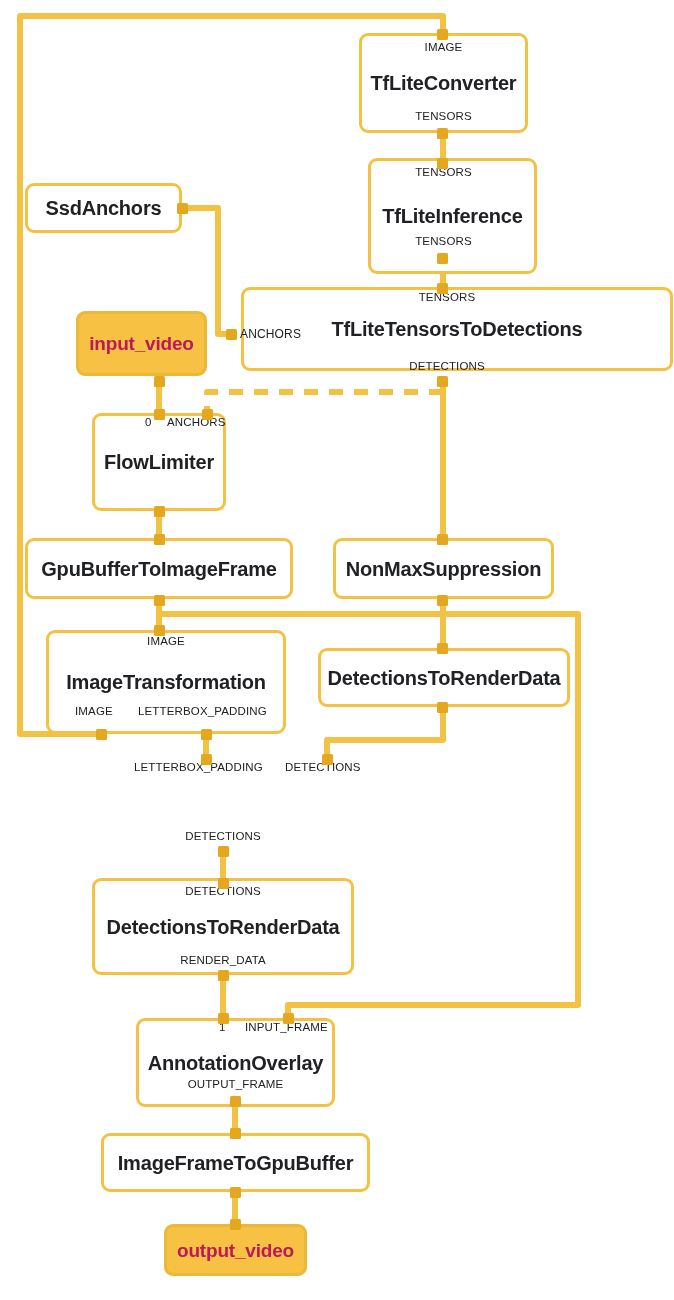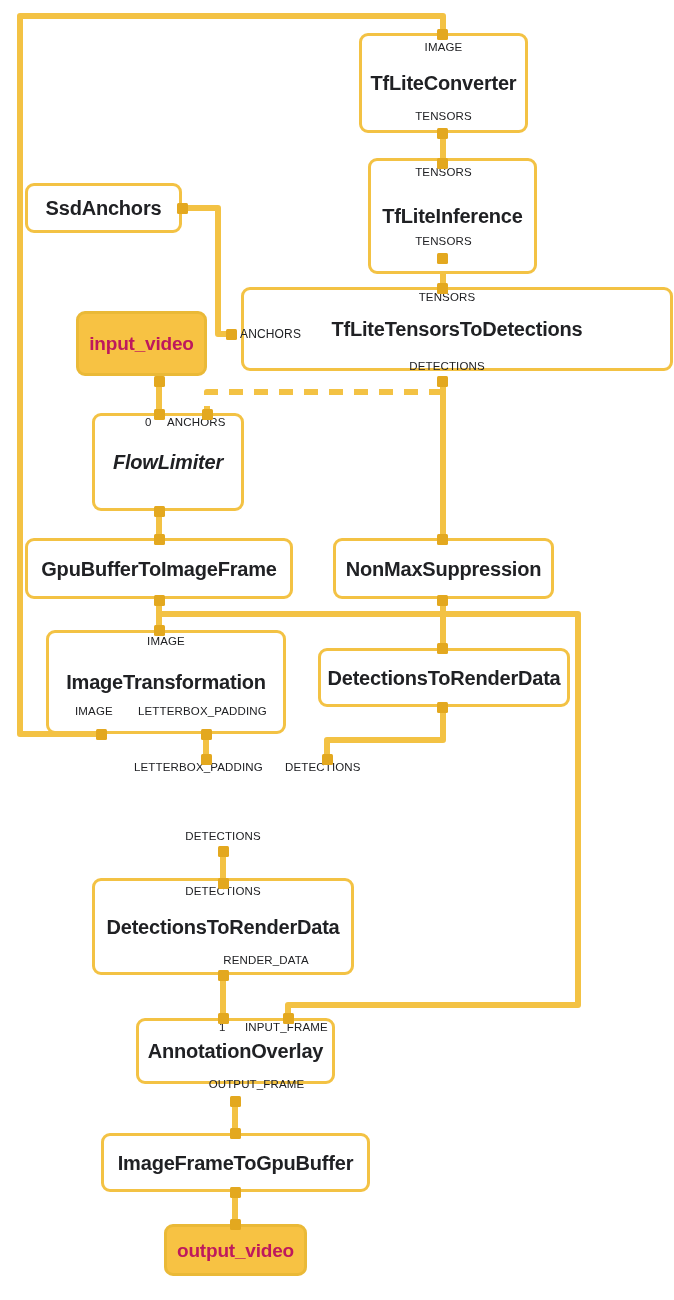--- a/index.html
+++ b/index.html
@@ -173,21 +173,21 @@
     <span class="node-title">input_video</span>
   </div>
 
   <div class="node" style="left:241px;top:287px;width:432px;height:84px;">
     <span class="node-title">TfLiteTensorsToDetections</span>
   </div>
   <span class="port-label" style="left:231px;top:292px;width:432px;text-align:center;">TENSORS</span>
   <span class="port-label side" style="left:240px;top:328px;">ANCHORS</span>
   <span class="port-label" style="left:231px;top:361px;width:432px;text-align:center;">DETECTIONS</span>
 
-  <div class="node" style="left:92px;top:413px;width:152px;height:98px;font-style:italic;">
+  <div class="node" style="left:92px;top:413px;width:134px;height:98px;">
     <span class="node-title">FlowLimiter</span>
   </div>
   <span class="port-label" style="left:145px;top:417px;">0</span>
   <span class="port-label" style="left:167px;top:417px;">ANCHORS</span>
 
   <div class="node" style="left:333px;top:538px;width:221px;height:61px;">
     <span class="node-title">NonMaxSuppression</span>
   </div>
 
   <div class="node" style="left:25px;top:538px;width:268px;height:61px;">
@@ -206,28 +206,28 @@
   </div>
 
   <span class="port-label" style="left:134px;top:762px;">LETTERBOX_PADDING</span>
   <span class="port-label" style="left:285px;top:762px;">DETECTIONS</span>
   <span class="port-label" style="left:76px;top:831px;width:294px;text-align:center;">DETECTIONS</span>
 
   <div class="node" style="left:92px;top:878px;width:262px;height:97px;">
     <span class="node-title">DetectionsToRenderData</span>
   </div>
   <span class="port-label" style="left:92px;top:886px;width:262px;text-align:center;">DETECTIONS</span>
-  <span class="port-label" style="left:92px;top:955px;width:262px;text-align:center;padding-left:43px;">RENDER_DATA</span>
-
-  <div class="node" style="left:136px;top:1018px;width:199px;height:66px;">
+  <span class="port-label" style="left:92px;top:955px;width:262px;text-align:center;">RENDER_DATA</span>
+
+  <div class="node" style="left:136px;top:1018px;width:199px;height:89px;">
     <span class="node-title">AnnotationOverlay</span>
   </div>
   <span class="port-label" style="left:219px;top:1022px;">1</span>
   <span class="port-label" style="left:245px;top:1022px;">INPUT_FRAME</span>
-  <span class="port-label" style="left:136px;top:1079px;width:199px;text-align:center;padding-left:21px;">OUTPUT_FRAME</span>
+  <span class="port-label" style="left:136px;top:1079px;width:199px;text-align:center;">OUTPUT_FRAME</span>
 
   <div class="node" style="left:101px;top:1133px;width:269px;height:59px;align-items:center;">
     <span class="node-title">ImageFrameToGpuBuffer</span>
   </div>
 
   <div class="node io" style="left:164px;top:1224px;width:143px;height:52px;">
     <span class="node-title">output_video</span>
   </div>
 
 </div>

